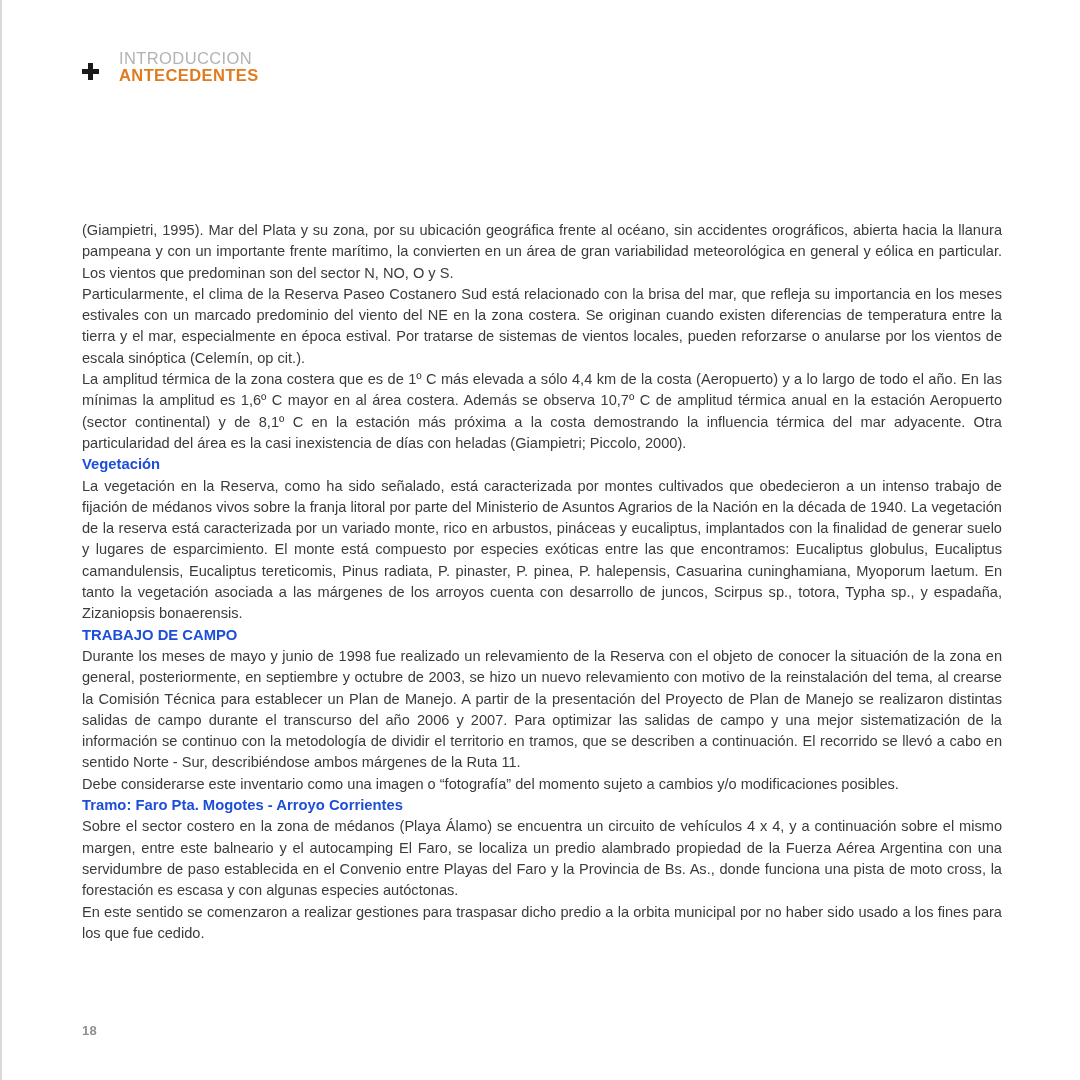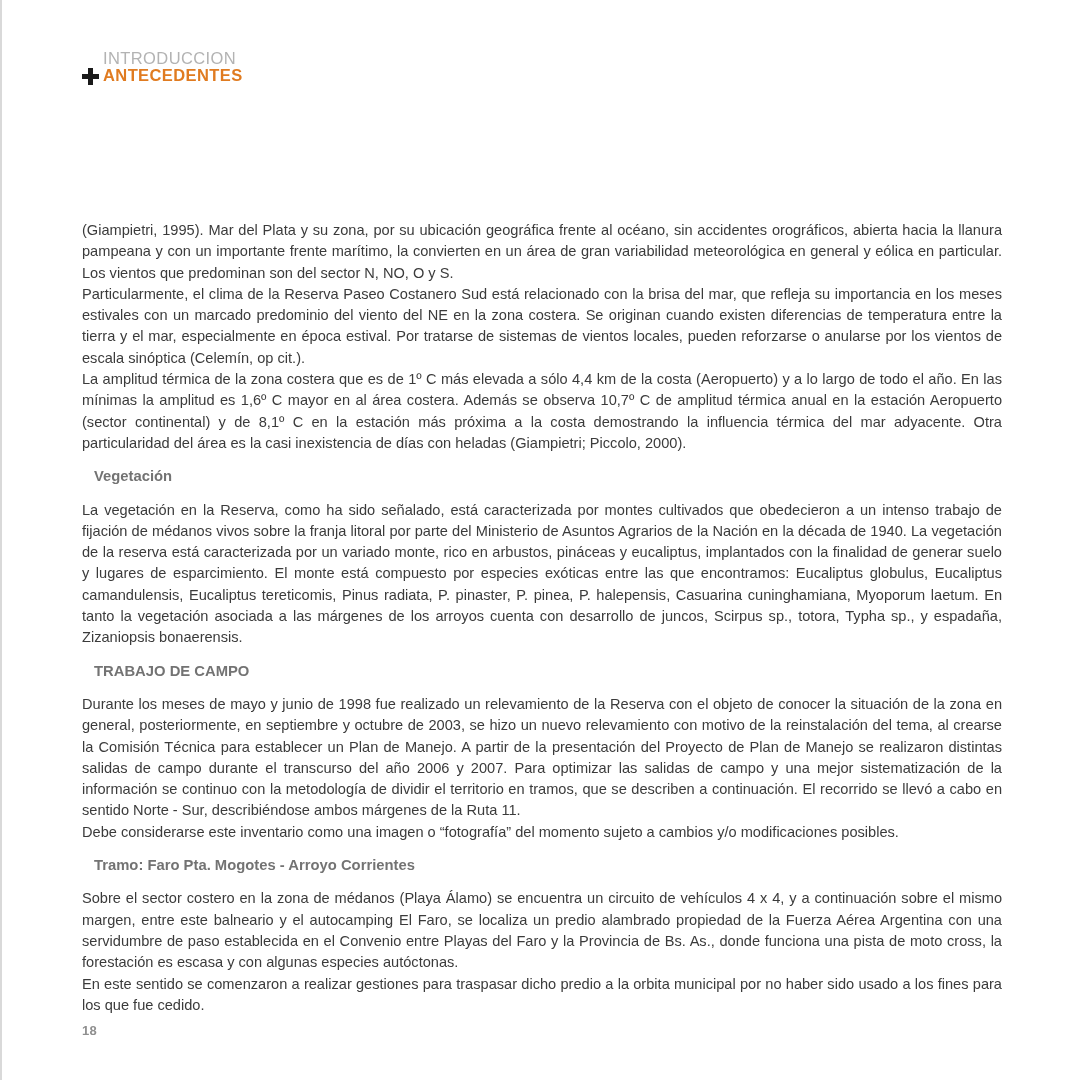--- a/index.html
+++ b/index.html
@@ -22,21 +22,22 @@
     box-sizing: border-box;
     border-left: 2px solid #d9d9d9;
   }
 
   
   .header {
     position: absolute;
     left: 80px;
     top: 50px;
     display: flex;
-    align-items: flex-end;
+    align-items: center;
+    gap: 16px;
   }
   .plus-icon {
     position: relative;
     width: 17px;
     height: 17px;
     margin-top: 9px;
     margin-right: 4px;
     flex: 0 0 auto;
   }
   .plus-icon::before,
@@ -81,24 +82,24 @@
   .para {
     margin: 0;
     font-size: 14.6px;
     line-height: 21.3px;
     color: #3b3b3b;
     text-align: justify;
     text-justify: inter-word;
     hyphens: none;
   }
   .heading {
-    margin: 12px;
+    margin: 0;
     font-size: 14.8px;
     line-height: 21.3px;
-    color: #737373;
+    color: #1d4ed8;
     font-weight: 700;
     text-align: left;
   }
 
   
   .page-number {
     position: absolute;
     left: 80px;
     top: 1023px;
     font-size: 13px;

